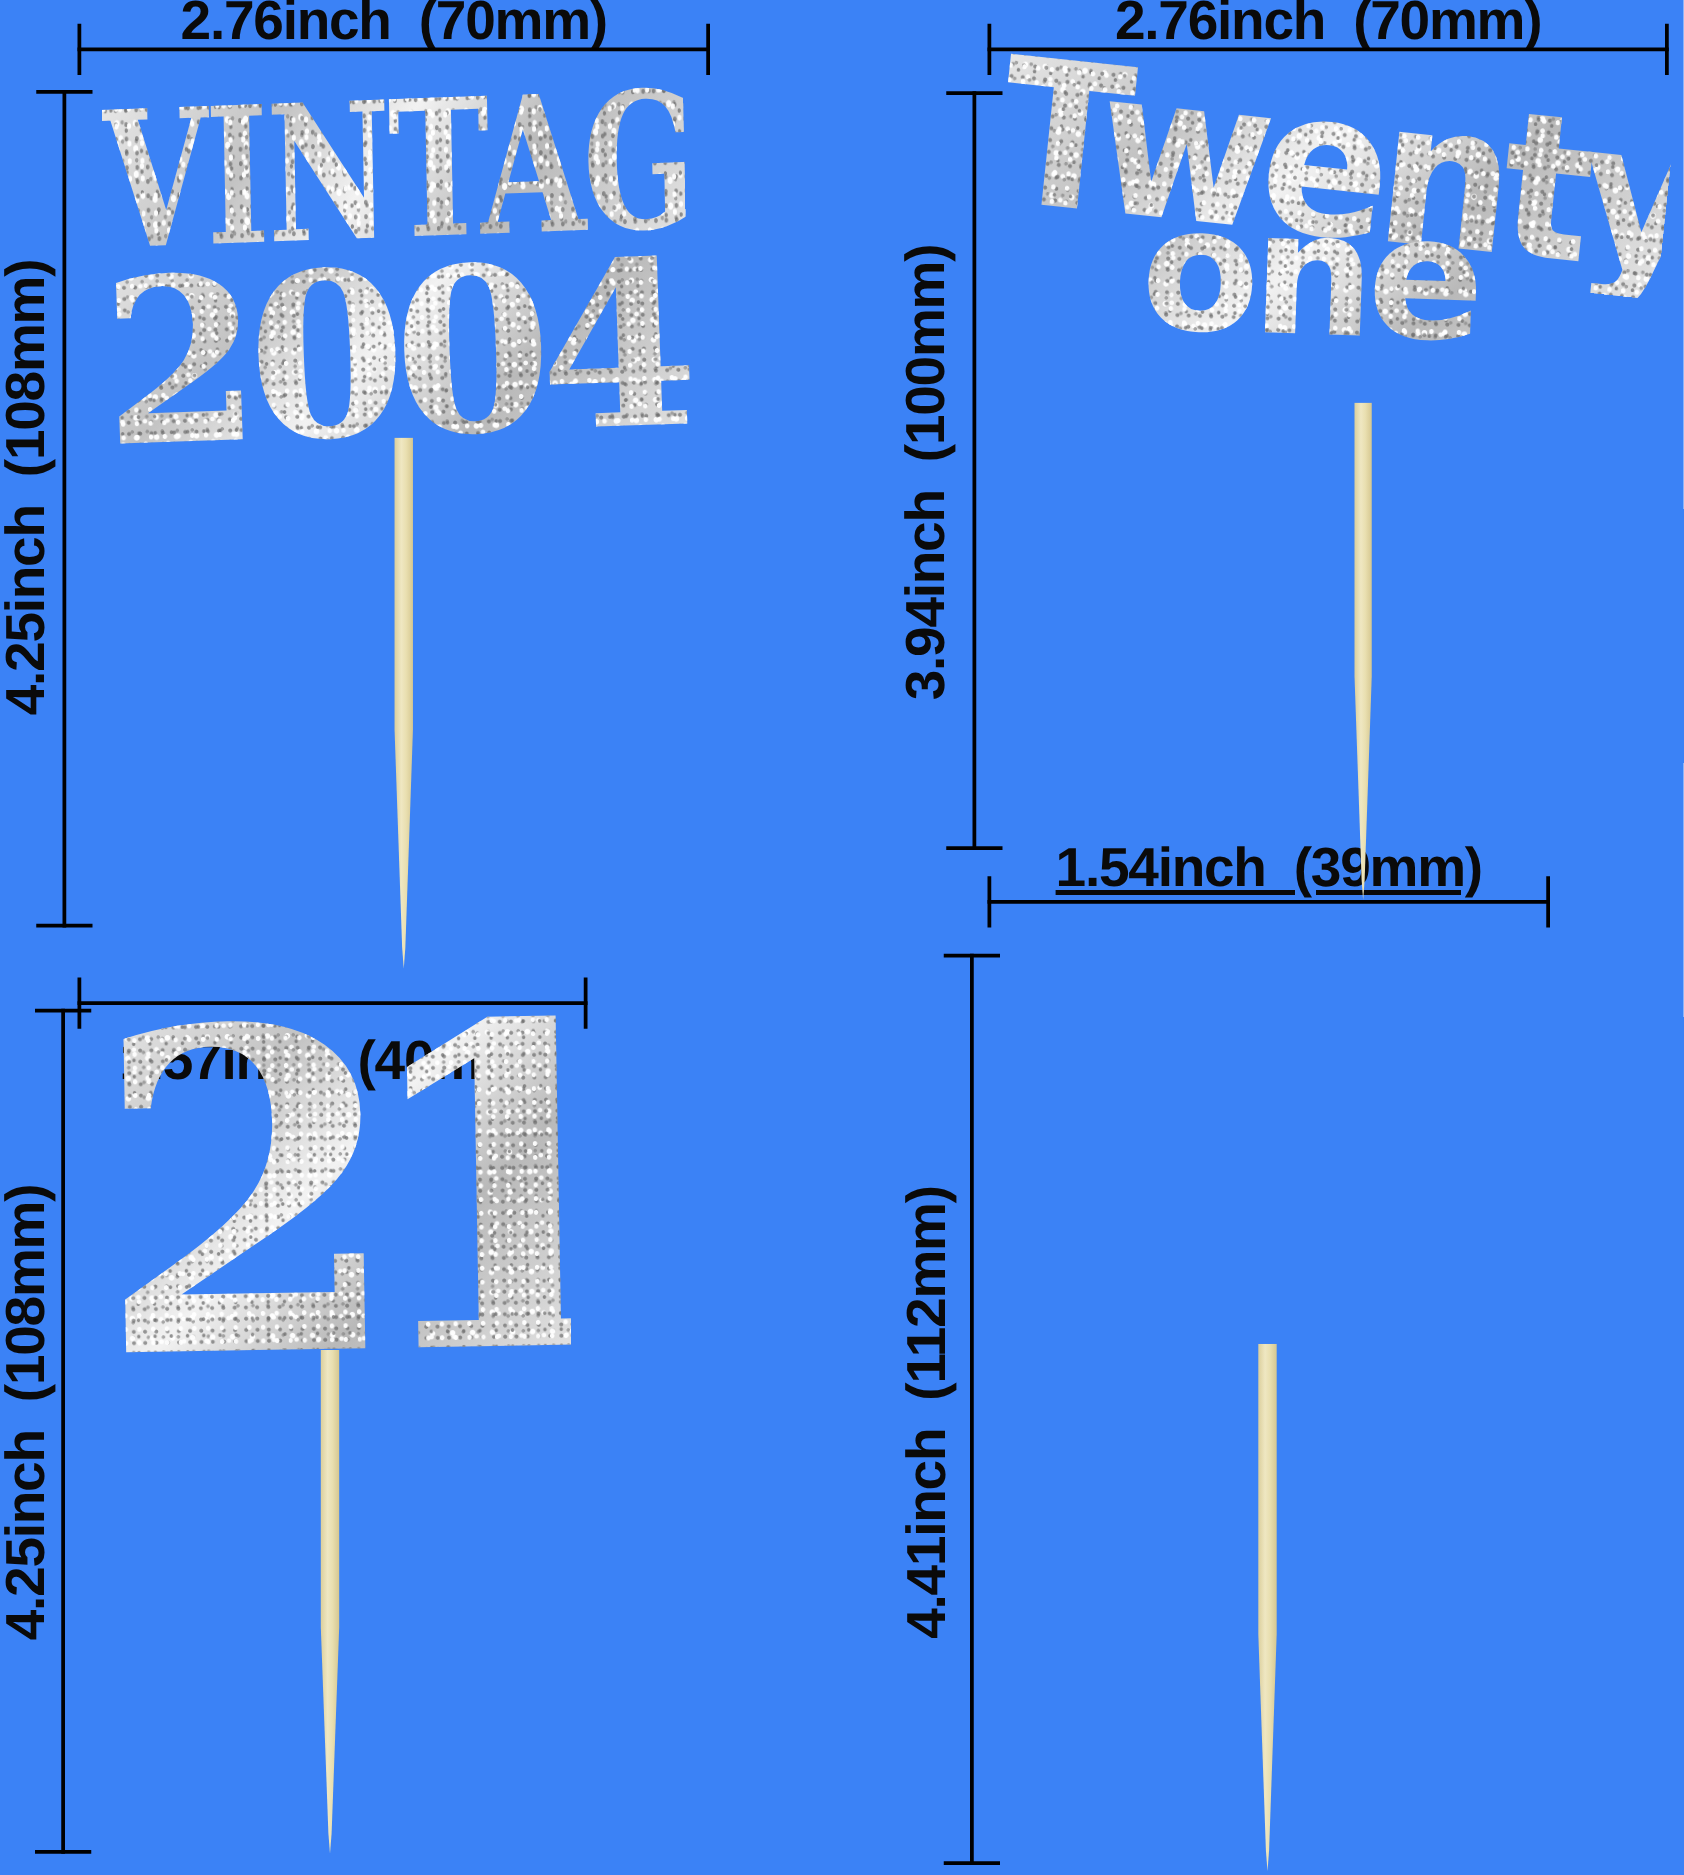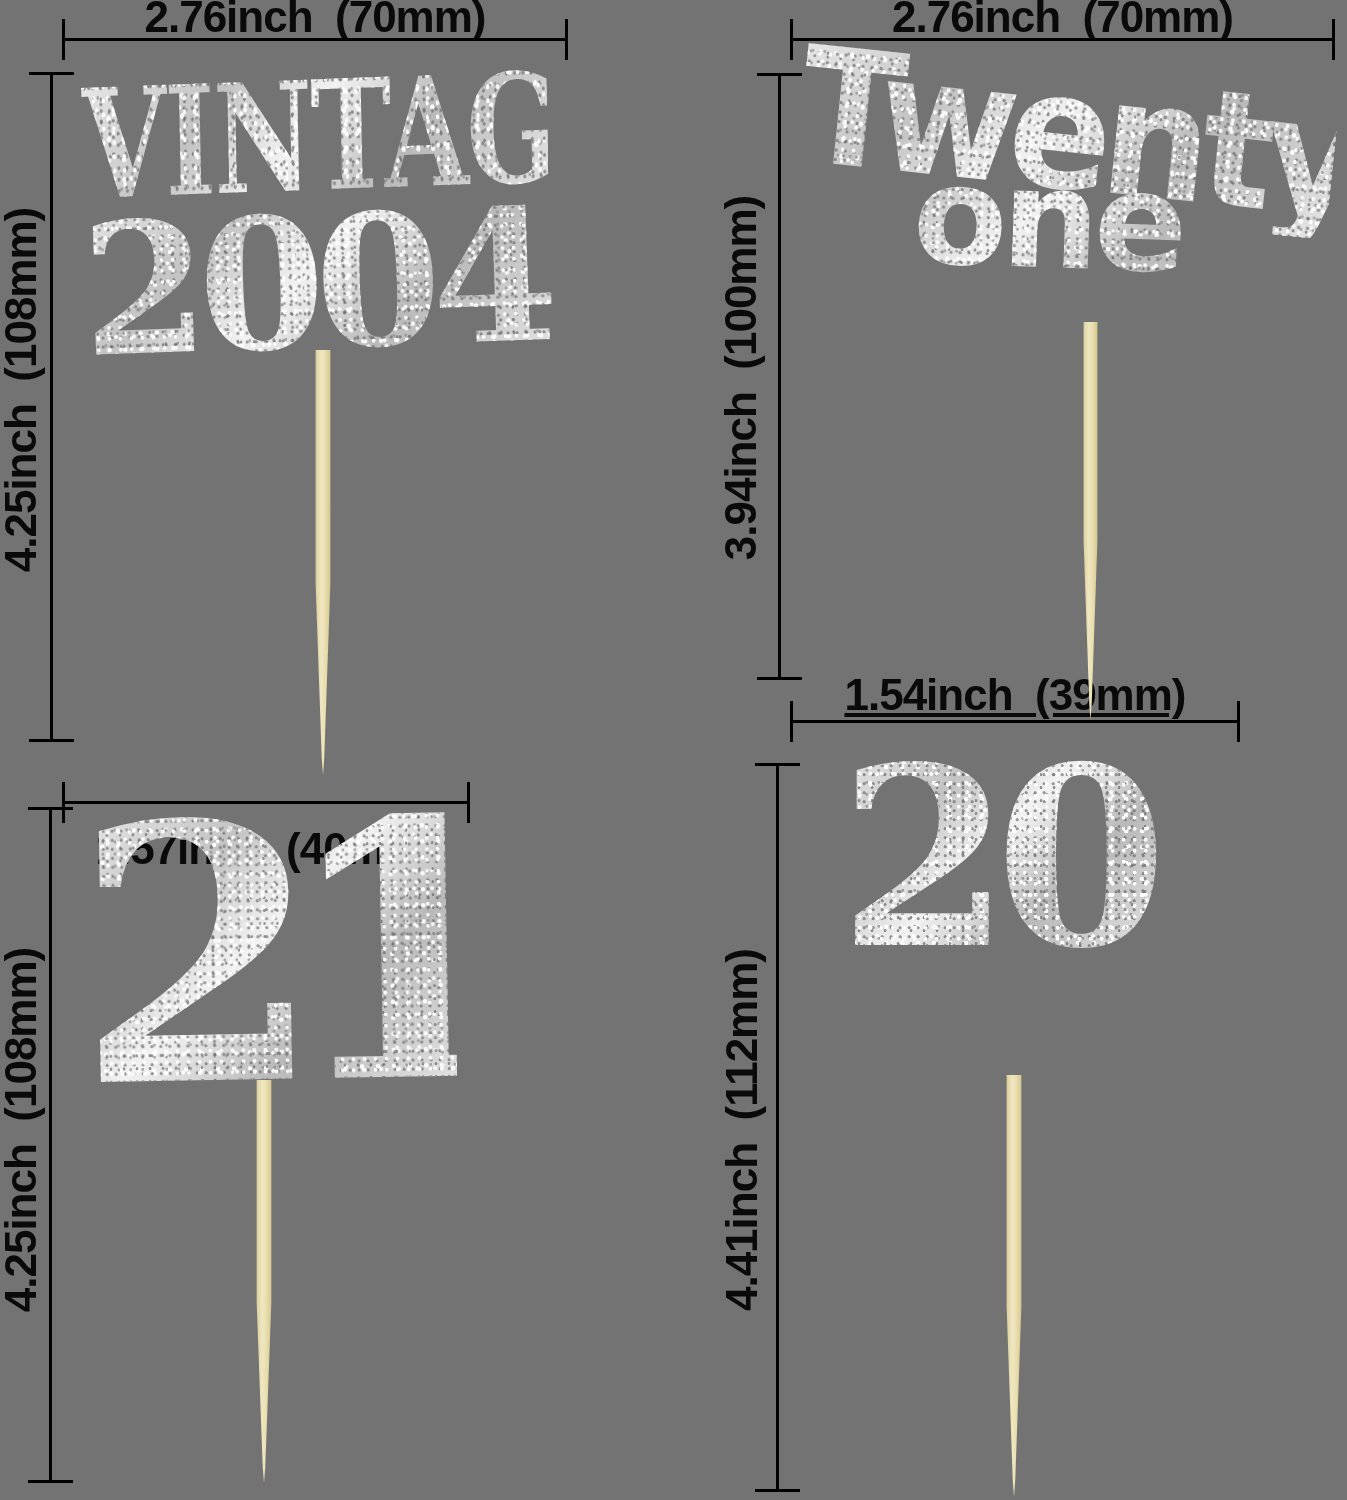--- a/index.html
+++ b/index.html
@@ -1,18 +1,18 @@
 <!DOCTYPE html>
 <html><head>
 <meta charset="utf-8">
 <style>
   html,body{margin:0;padding:0;background:#ffffff;}
   .stage{
     position:relative;width:1347px;height:1500px;margin:0 auto;
-    background:#737373;overflow:hidden;
+    background:#3b82f6;overflow:hidden;
     font-family:"Liberation Sans",sans-serif;
   }
   
   .hline{position:absolute;height:3px;background:#000;}
   .hline::before,.hline::after{content:"";position:absolute;top:-19px;width:3px;height:41px;background:#000;}
   .hline::before{left:0;}
   .hline::after{right:0;}
   .vline{position:absolute;width:3px;background:#000;}
   .vline::before,.vline::after{content:"";position:absolute;left:-21px;width:45px;height:3px;background:#000;}
   .vline::before{top:0;}
@@ -114,17 +114,16 @@
   <div>
     <div class="hlabel" style="left:790px;top:672px;width:450px;text-decoration:underline;">1.54inch  (39mm)</div>
     <div class="hline" style="left:790px;top:720px;width:450px;"></div>
 
     <div class="vlabel" style="left:492px;top:1107px;">4.41inch  (112mm)</div>
     <div class="vline" style="left:776px;top:763px;height:729px;"></div>
 
     <div class="pick" style="left:1006px;top:1075px;width:16px;height:422px;"></div>
 
     <div class="topper t-serif" style="left:825px;top:760px;width:340px;">
-      <span class="glitter year-line1">20</span>
     </div>
   </div>
 
 </div>
 
 </body></html>

